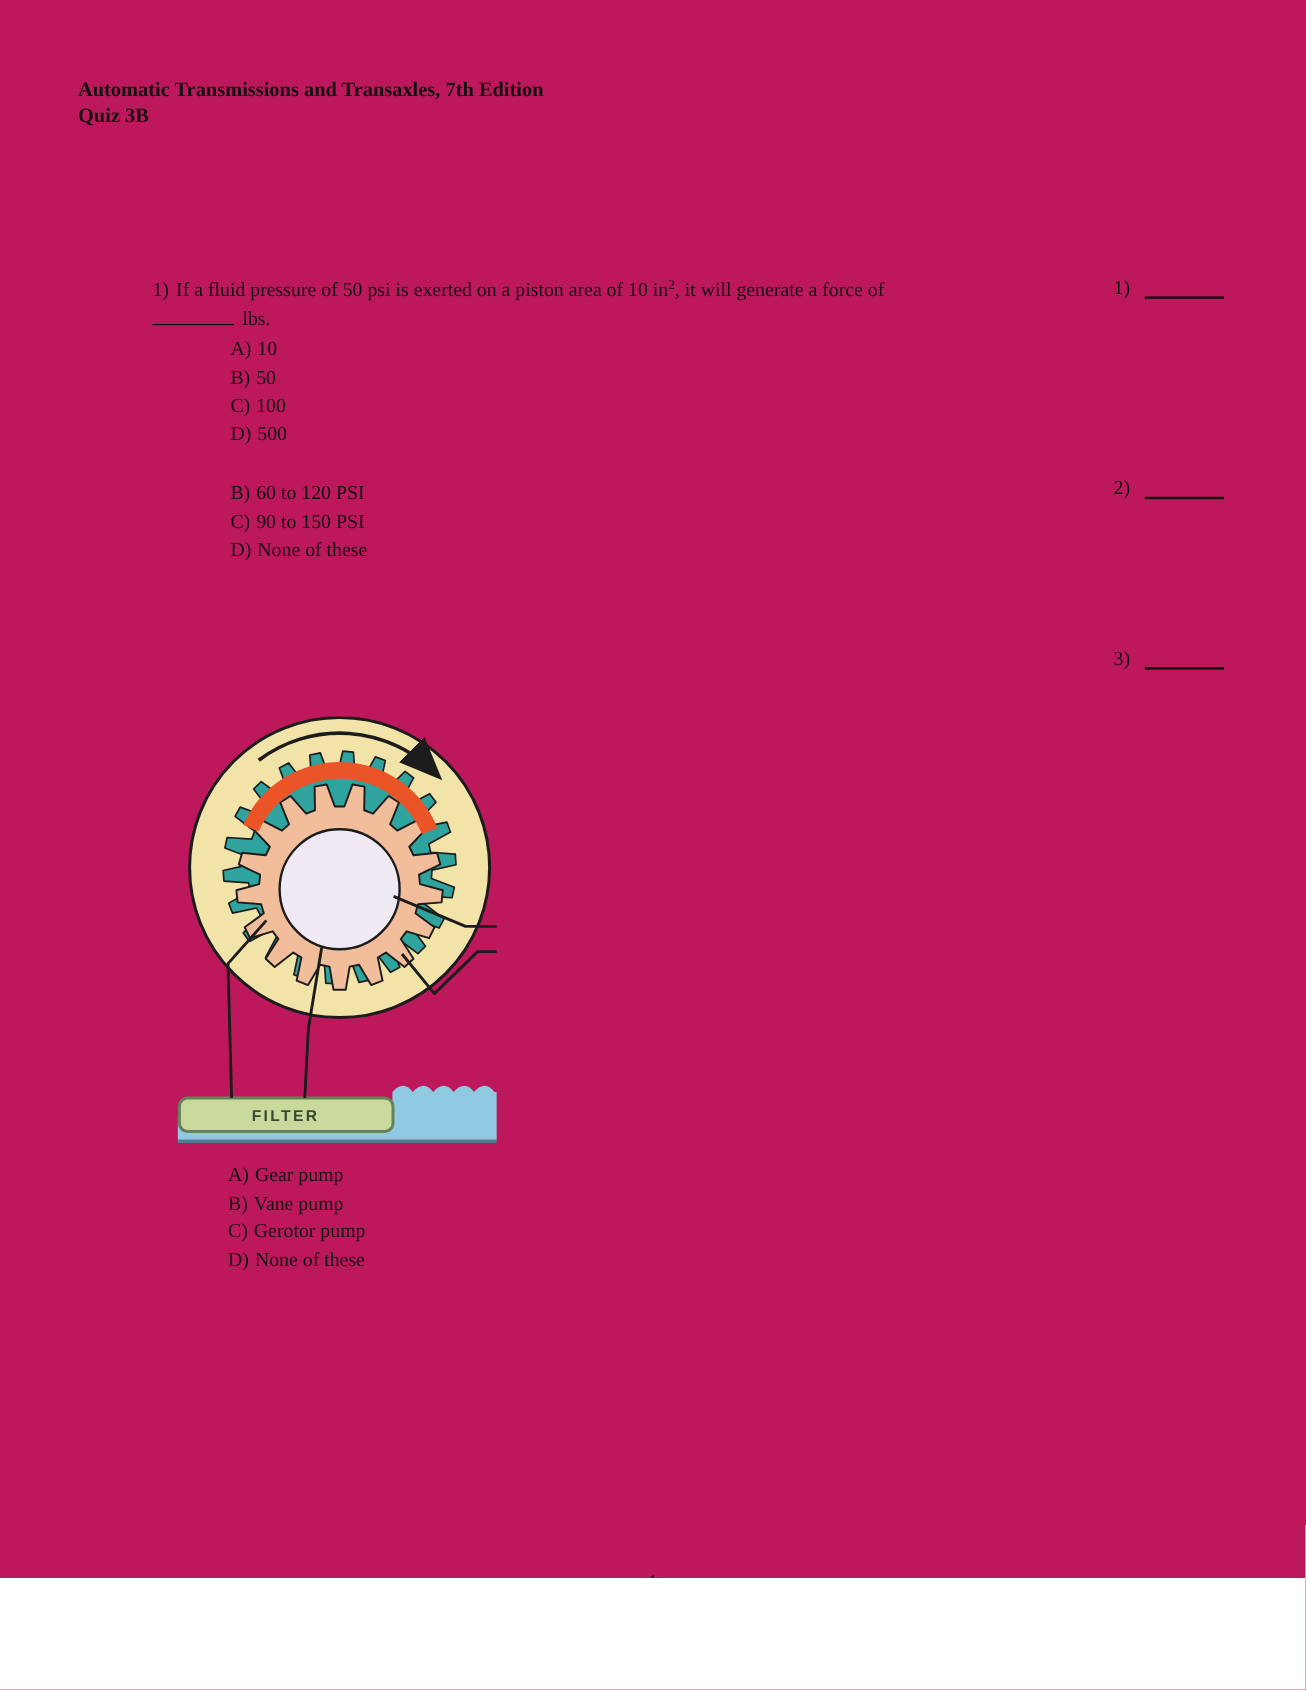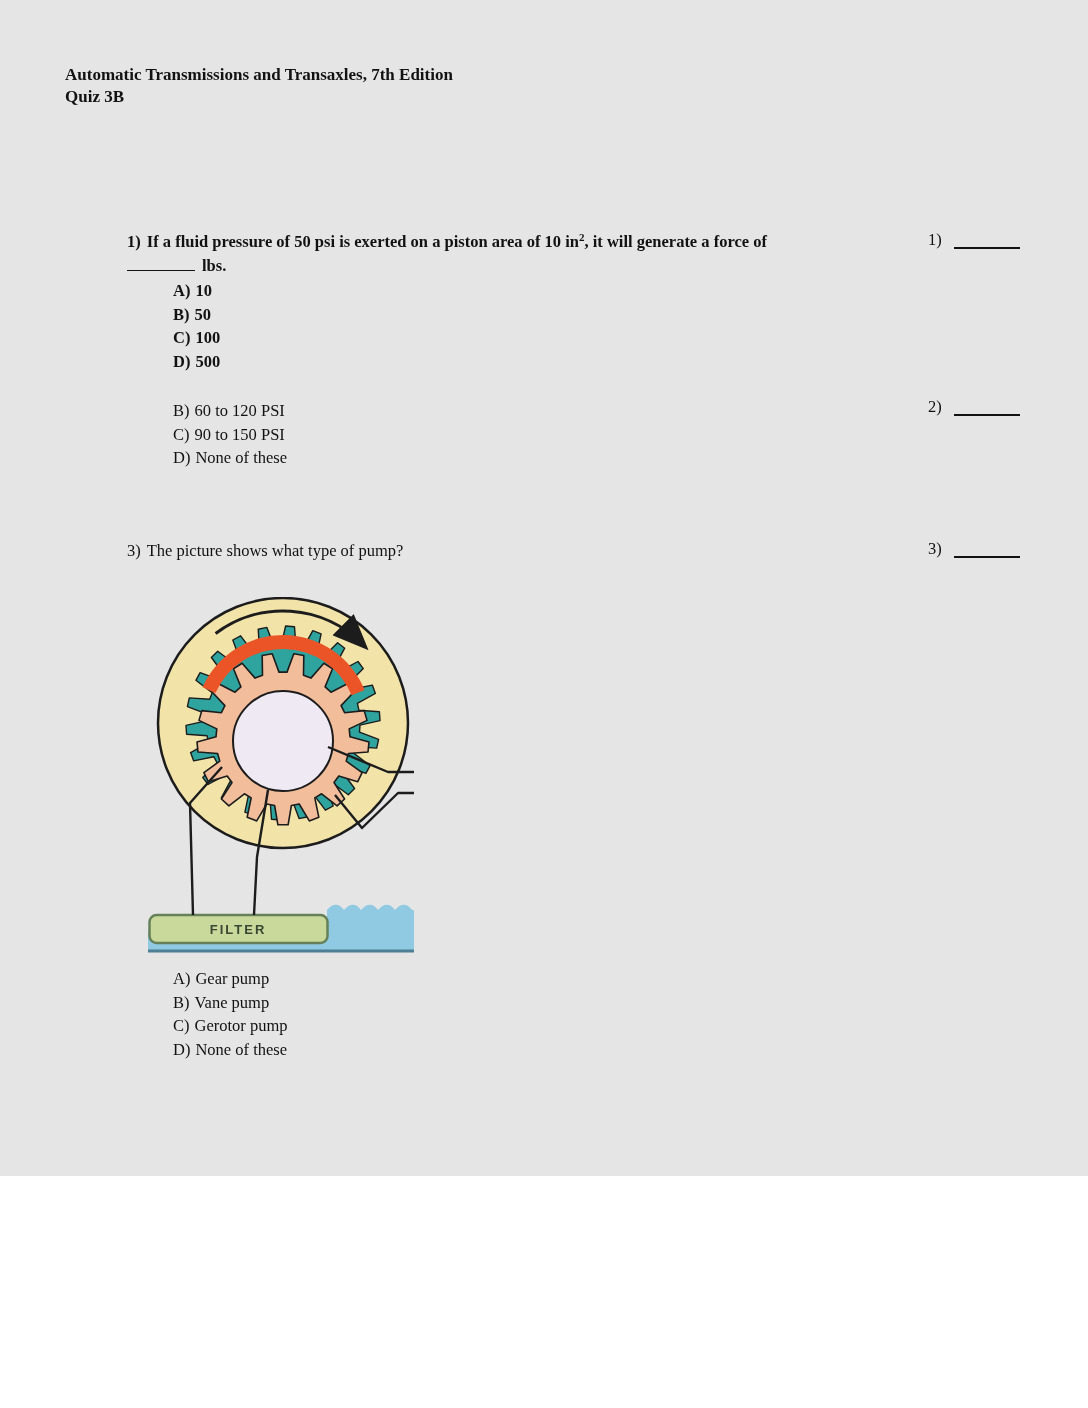--- a/index.html
+++ b/index.html
@@ -1,62 +1,62 @@
 <!DOCTYPE html>
 <html><head>
 <meta charset="utf-8">
 <style>
   html,body{margin:0;padding:0;background:#ffffff;}
   .sheet{
     position:relative;
-    width:1088px;height:1176px;
-    background:#e5e5e5;
+    width:1088px;height:1315px;
+    background:#be185d;
     font-family:"Liberation Serif","DejaVu Serif",serif;
     color:#121212;
     overflow:hidden;
   }
   .abs{position:absolute;}
   .doc-header{left:65px;top:64px;font-weight:bold;font-size:17px;line-height:22px;}
   .name-row{left:65px;top:124px;font-weight:bold;font-size:17px;}
   .name-blank{display:inline-block;width:311px;border-bottom:1.6px solid #121212;height:17px;vertical-align:baseline;margin-left:2px;}
   .instruction{left:65px;top:188px;font-weight:bold;font-size:17px;white-space:pre-wrap;width:960px;}
   .question{font-size:16.5px;line-height:23.5px;width:780px;}
   .q-first{text-indent:-20px;padding-left:20px;}
   .q-num{margin-right:6px;}
   .q-blank{display:inline-block;border-bottom:1.5px solid #121212;height:15px;vertical-align:baseline;}
   .q-blank.w68{width:68px;margin-right:7px;}
   .q-blank.w70{width:70px;margin-left:4px;}
   sup{font-size:11px;line-height:0;}
   .options{margin-top:2px;}
-  .option{margin-left:46px;}
+  .option{margin-left:65px;}
   .opt-letter{margin-right:5px;}
   .answer-stub{left:928px;font-size:16.5px;white-space:nowrap;}
   .ans-blank{display:inline-block;width:66px;border-bottom:2px solid #121212;height:12px;margin-left:12px;transform:translateY(4px);}
   .q3-options{left:173px;top:967px;font-size:16.5px;line-height:23.5px;}
-  .q3-options .option{margin-left:0;}
+  .q3-options .option{margin-left:17px;}
   .figure-wrap{left:148px;top:597px;width:266px;height:362px;}
   .footer{left:0;top:1310px;width:1088px;text-align:center;font-size:16px;}
   svg text.filter-text{
     font-family:"Liberation Sans","DejaVu Sans",sans-serif;
     font-weight:bold;font-size:13px;letter-spacing:2px;fill:#3b4633;
   }
 </style>
 </head>
 <body>
 
 <div class="sheet">
 
   <div class="abs doc-header">
     <div>Automatic Transmissions and Transaxles, 7th Edition</div>
     <div>Quiz 3B</div>
   </div>
 
 
 
-  <div class="abs question" style="left:127px;top:230px;font-weight:bold;">
+  <div class="abs question" style="left:127px;top:230px;">
     <div class="q-first">
       <span class="q-num">1)</span><span>If a fluid pressure of 50 psi is exerted on a piston area of 10 in</span><sup>2</sup><span>, it will generate a force of</span>
     </div>
     <div>
       <span class="q-blank w68"></span><span>lbs.</span>
     </div>
     <div class="options">
       <div class="option"><span class="opt-letter">A)</span><span>10</span></div>
       <div class="option"><span class="opt-letter">B)</span><span>50</span></div>
       <div class="option"><span class="opt-letter">C)</span><span>100</span></div>
@@ -71,25 +71,20 @@
     <div class="options">
       <div class="option"><span class="opt-letter">B)</span><span>60 to 120 PSI</span></div>
       <div class="option"><span class="opt-letter">C)</span><span>90 to 150 PSI</span></div>
       <div class="option"><span class="opt-letter">D)</span><span>None of these</span></div>
     </div>
   </div>
   <div class="abs answer-stub" style="top:397px;">
     <span>2)</span><span class="ans-blank"></span>
   </div>
 
-  <div class="abs question" style="left:127px;top:539px;">
-    <div class="q-first">
-      <span class="q-num">3)</span><span>The picture shows what type of pump?</span>
-    </div>
-  </div>
   <div class="abs answer-stub" style="top:539px;">
     <span>3)</span><span class="ans-blank"></span>
   </div>
 
   <div class="abs figure-wrap">
     <svg width="266" height="362" viewBox="0 0 266 362">
       <defs>
         <marker id="arrowhead" markerWidth="12" markerHeight="10" refX="9" refY="5" orient="auto">
           <path d="M0,0 L12,5 L0,10 Z" fill="#1C1C1C"></path>
         </marker>

